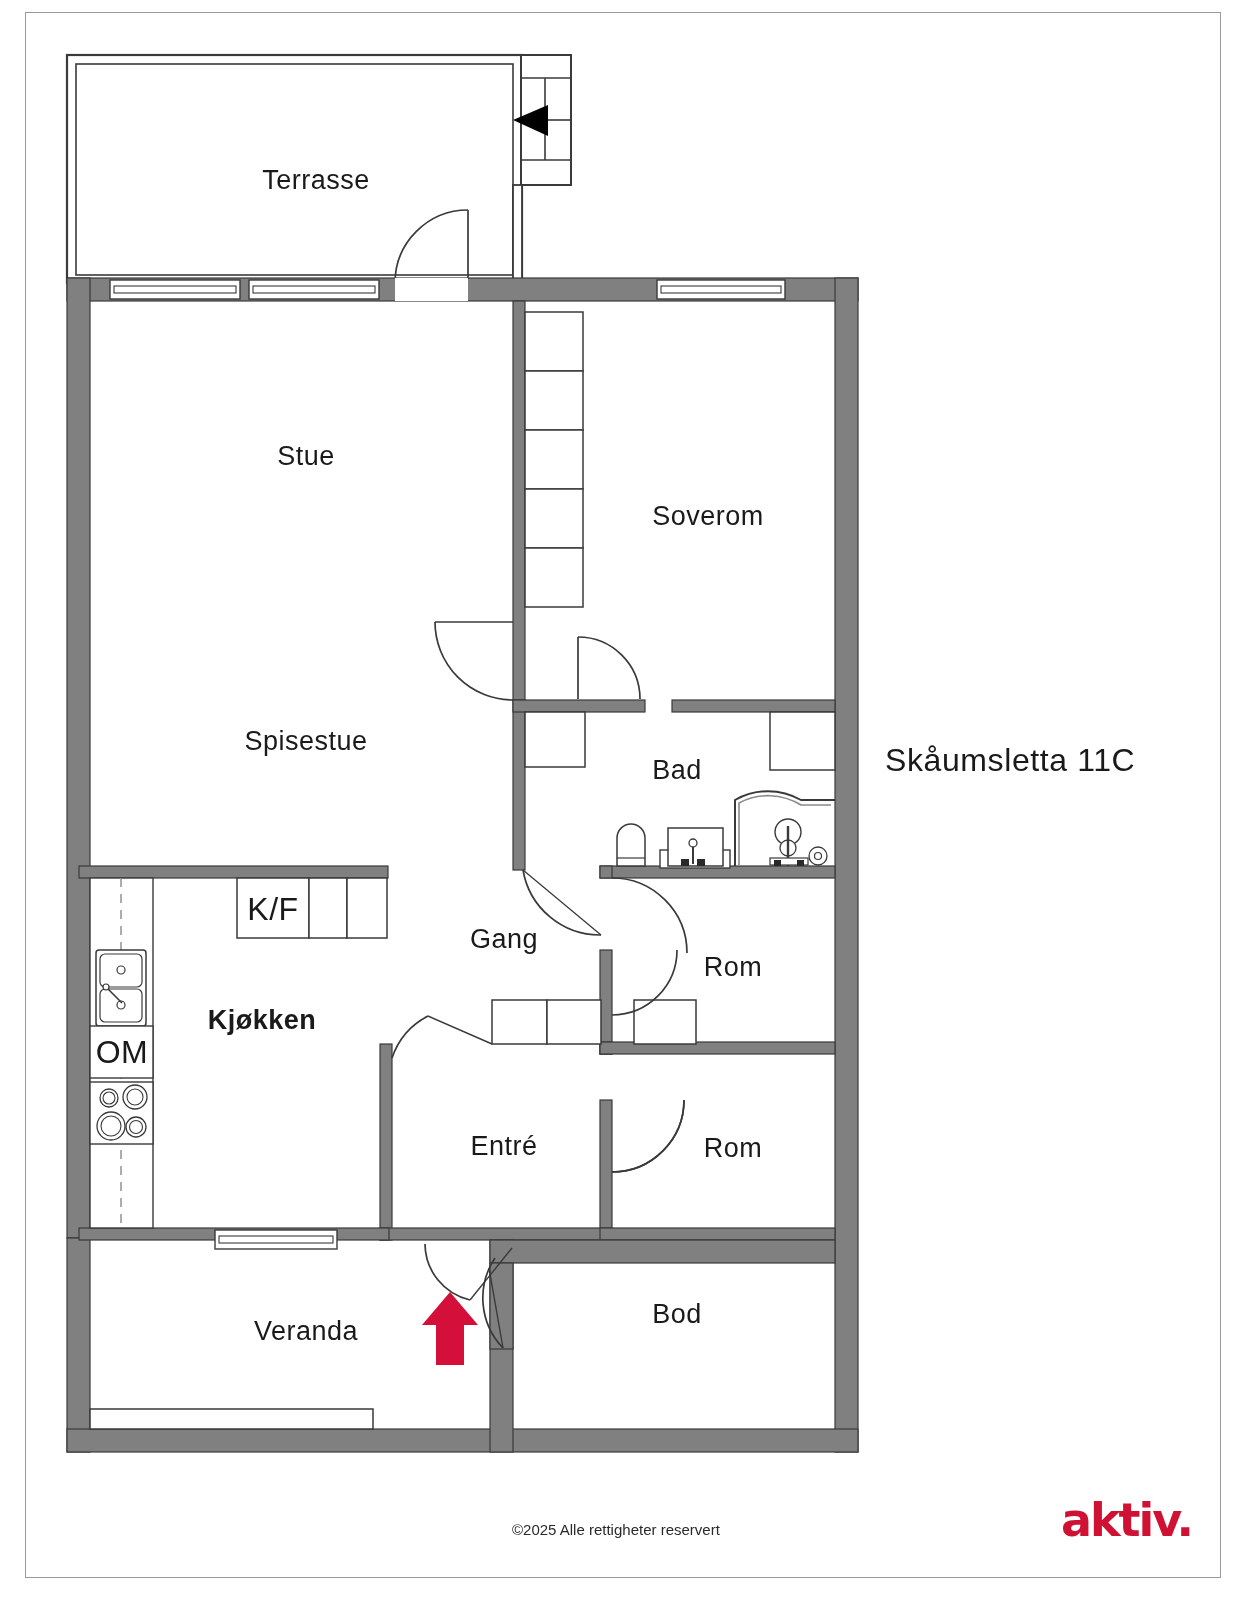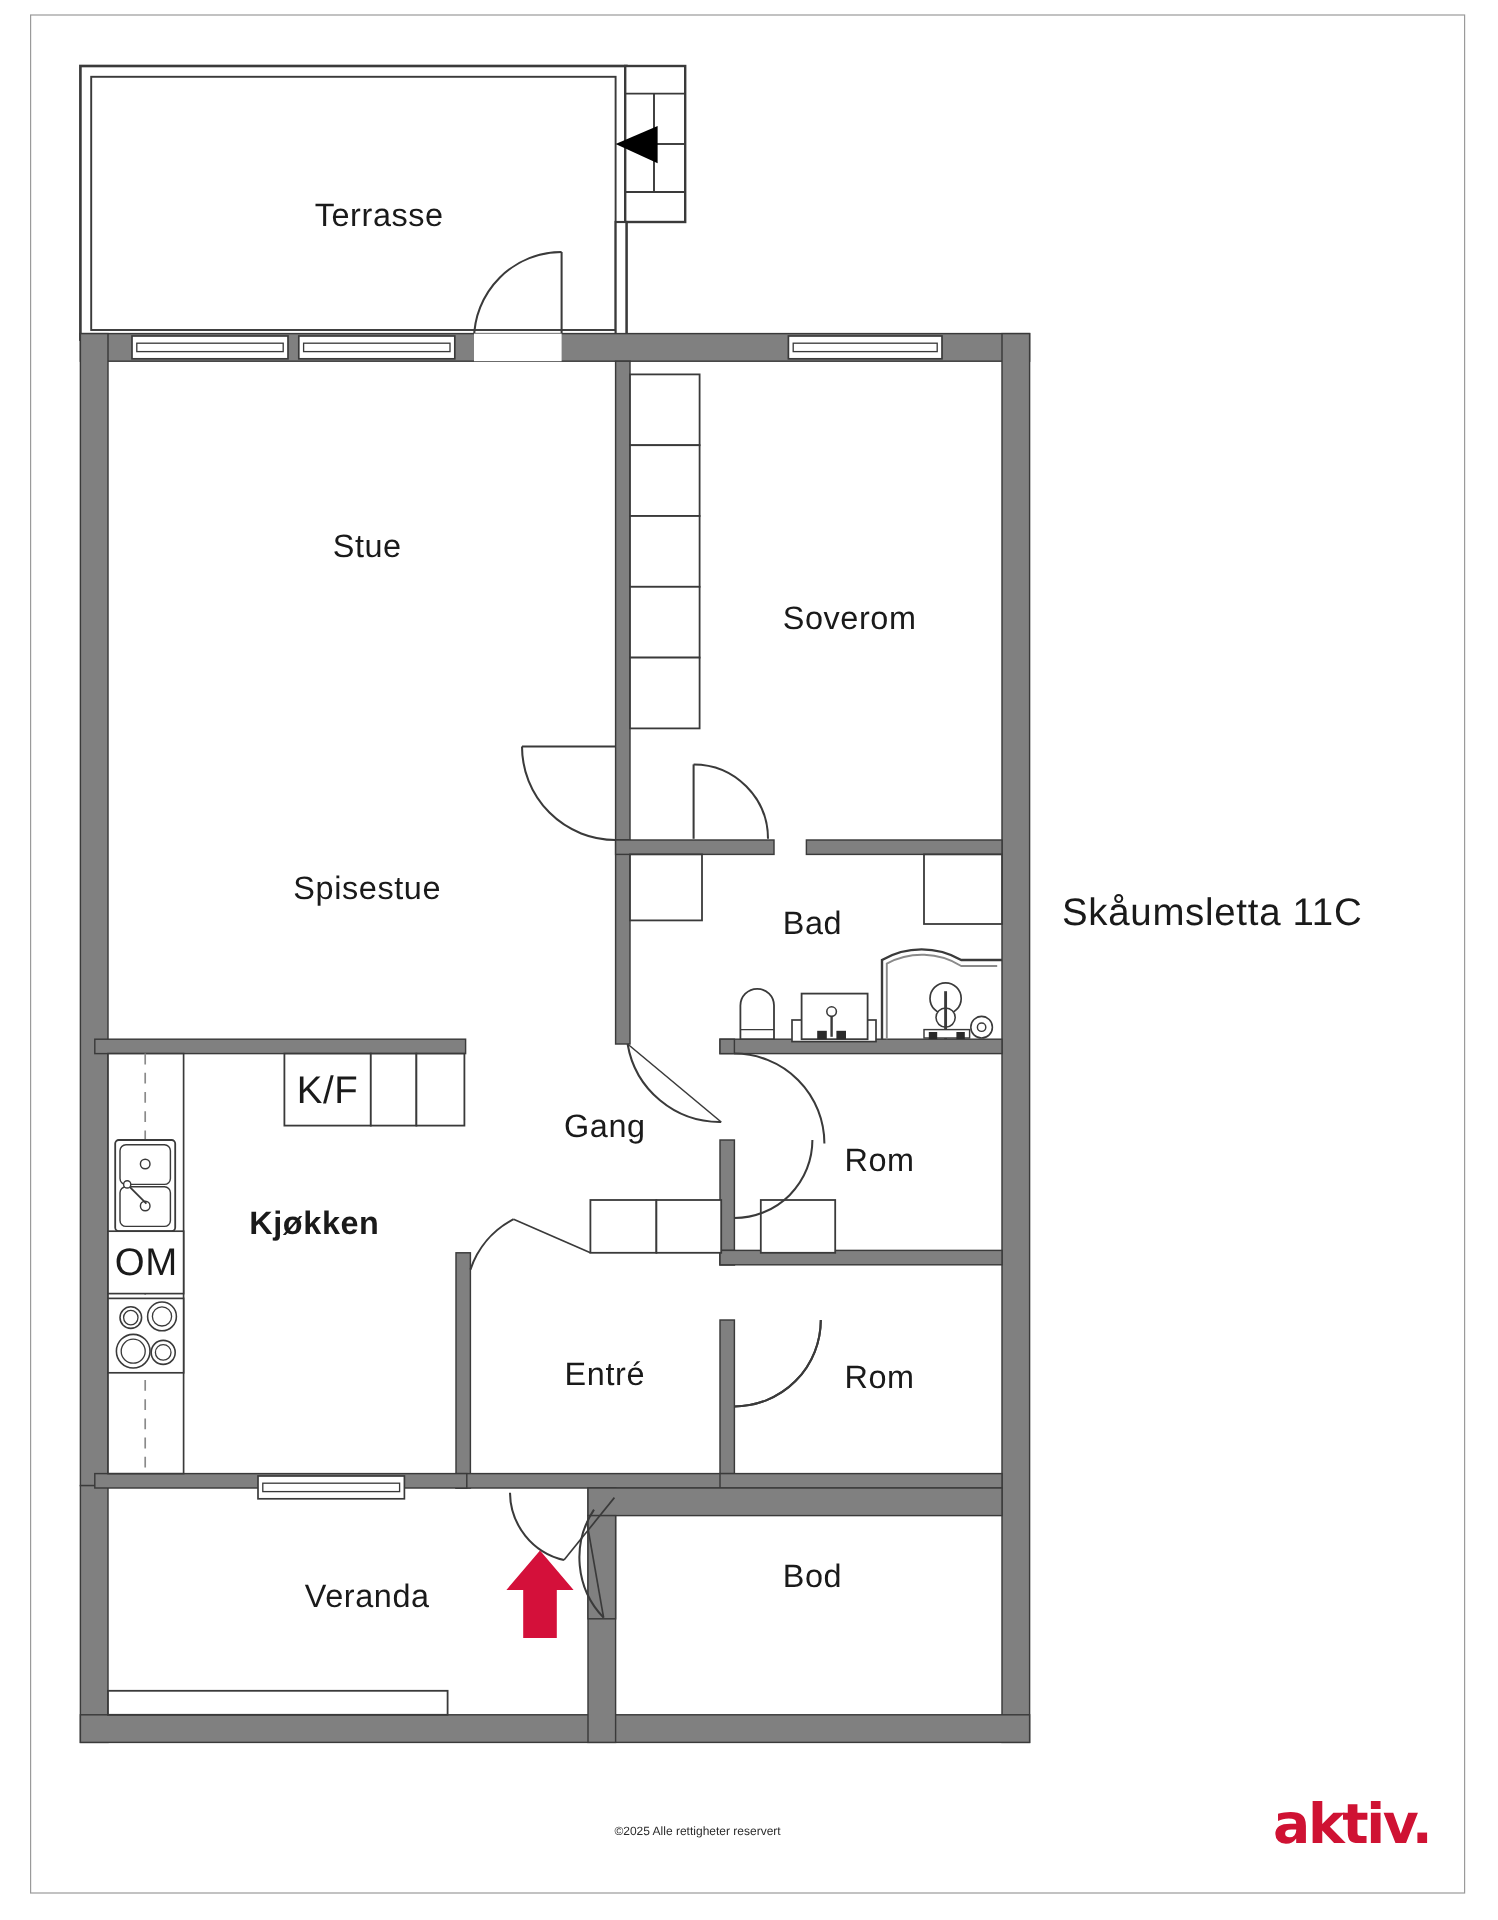--- a/index.html
+++ b/index.html
@@ -27,21 +27,21 @@
     transform:translate(-50%,-50%);
     text-align:right;
   }
   .rlabel.small{font-size:32px;}
   #addr{
     position:absolute;left:885px;top:742px;
     font-size:32px;letter-spacing:0.6px;white-space:nowrap;color:#1a1a1a;
   }
   #copyright{
     position:absolute;left:512px;top:1521px;
-    font-size:10px;color:#2a2a2a;white-space:nowrap;
+    font-size:15px;color:#2a2a2a;white-space:nowrap;
   }
   #logo{
     position:absolute;right:56px;top:1489px;
     font-size:46px;line-height:62px;
     font-weight:bold;letter-spacing:-2px;
     font-family:"DejaVu Sans", sans-serif;
   }
 </style>
 </head>
 <body>

